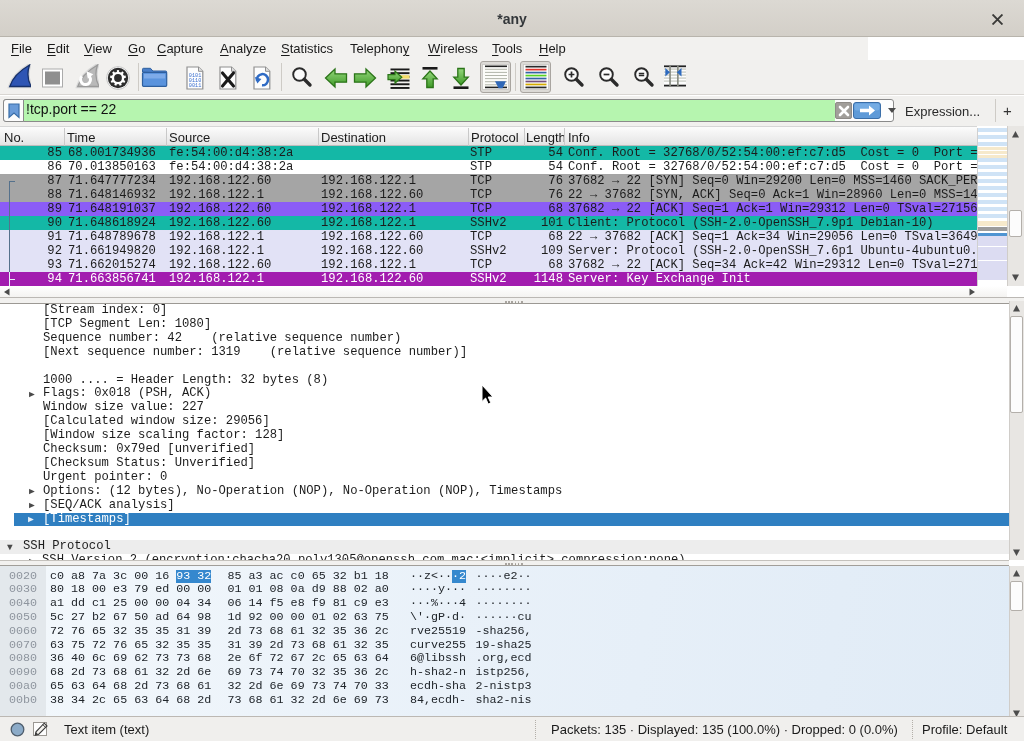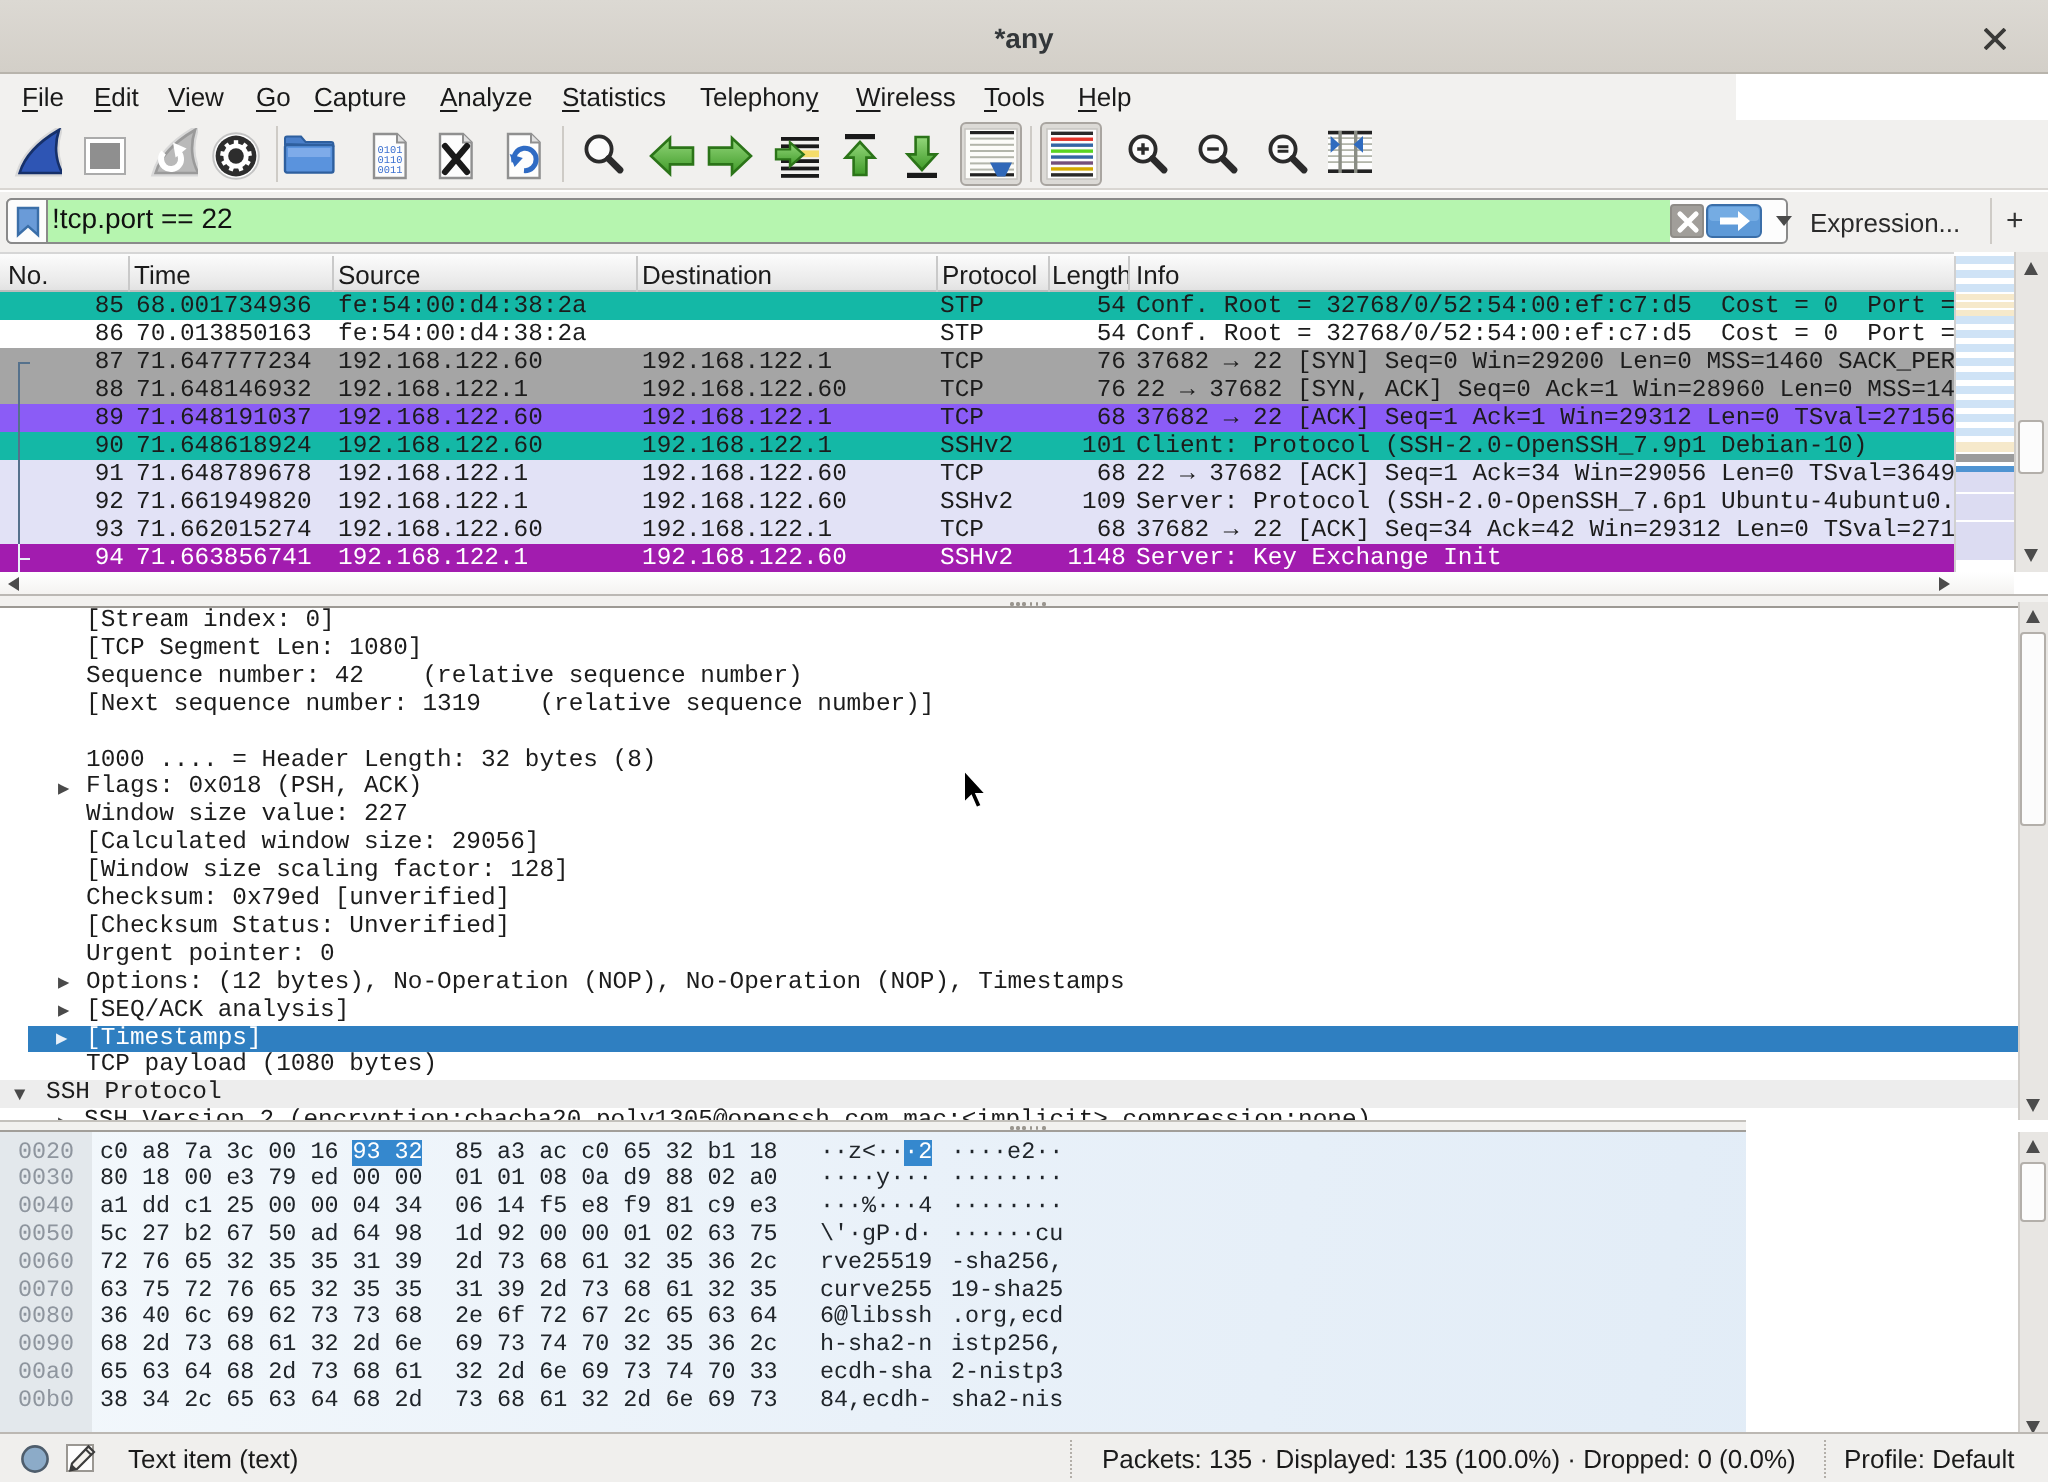--- a/index.html
+++ b/index.html
@@ -54,21 +54,21 @@
 #plhscroll { position:absolute; left:0; top:286px; width:1007px; height:11px; background:linear-gradient(#ffffff,#f4f3f1); }
 
 #details { position:absolute; left:0; top:304px; width:1009px; height:256px; background:#ffffff; overflow:hidden;
   font-family:"Liberation Mono",monospace; font-size:12.2px; color:#1c1c1c; }
 .dline { position:absolute; left:0; width:1009px; height:13.9px; line-height:13.9px; white-space:pre; }
 .dline .txt { position:absolute; left:43px; }
 .dline .tri { position:absolute; left:29px; top:0.5px; font-size:9.5px; color:#4a4a4a; }
 #details .sel { background:#2f7fc1; color:#ffffff; left:14px; width:995px; }
 #detvscroll { position:absolute; left:1009px; top:301px; width:15px; height:259px; background:#efedeb; }
 
-#hexpane { position:absolute; left:0; top:560px; width:873px; height:156px; overflow:hidden;
+#hexpane { position:absolute; left:0; top:560px; width:1009px; height:156px; overflow:hidden;
   font-family:"Liberation Mono",monospace; font-size:12.2px; color:#20252a; }
 #hexsplit { position:absolute; left:0; top:0; width:1024px; height:6px; background:#f2f1ef; border-top:1px solid #c4c1bc; border-bottom:1px solid #a19e99; }
 #hexbg { position:absolute; left:0; top:6px; width:1009px; height:150px;
   background:linear-gradient(100deg,#f3f8fc 0%, #e9f1f9 45%, #e0ebf6 100%); }
 #hexgutter { position:absolute; left:0; top:6px; width:46px; height:150px; background:#e3e8ec; }
 .hrow { position:absolute; left:0; width:1009px; height:13.8px; line-height:13.8px; white-space:pre; font-size:11.7px; }
 .hrow span { position:absolute; }
 .hrow .off { color:#8e959e; }
 .hl { background:#3588ce; color:#fff; }
 #hexvscroll { position:absolute; left:1009px; top:566px; width:15px; height:150px; background:#efedeb; }
@@ -381,21 +381,20 @@
   <div class="dline" style="top:83.4px"><span class="tri">▶</span><span class="txt">Flags: 0x018 (PSH, ACK)</span></div>
   <div class="dline" style="top:97.3px"><span class="txt">Window size value: 227</span></div>
   <div class="dline" style="top:111.2px"><span class="txt">[Calculated window size: 29056]</span></div>
   <div class="dline" style="top:125.1px"><span class="txt">[Window size scaling factor: 128]</span></div>
   <div class="dline" style="top:139.0px"><span class="txt">Checksum: 0x79ed [unverified]</span></div>
   <div class="dline" style="top:152.9px"><span class="txt">[Checksum Status: Unverified]</span></div>
   <div class="dline" style="top:166.8px"><span class="txt">Urgent pointer: 0</span></div>
   <div class="dline" style="top:180.7px"><span class="tri">▶</span><span class="txt">Options: (12 bytes), No-Operation (NOP), No-Operation (NOP), Timestamps</span></div>
   <div class="dline" style="top:194.6px"><span class="tri">▶</span><span class="txt">[SEQ/ACK analysis]</span></div>
   <div class="dline sel" style="top:208.5px"><span class="tri" style="left:14px;color:#e8f0f8">▶</span><span class="txt" style="left:29px">[Timestamps]</span></div>
-  <div class="dline" style="top:222.4px"><span class="txt">TCP payload (1080 bytes)</span></div>
   <div class="dline" style="top:236.3px;background:#ededed"><span class="tri" style="left:7px">▼</span><span class="txt" style="left:23px">SSH Protocol</span></div>
   <div class="dline" style="top:250.2px"><span class="tri">▶</span><span class="txt" style="left:42px">SSH Version 2 (encryption:chacha20_poly1305@openssh.com mac:&lt;implicit&gt; compression:none)</span></div>
   <svg style="position:absolute;left:481px;top:79.5px" width="14" height="21" viewBox="0 0 14 21">
     <path d="M1,1 L1,17.5 L4.6,14 L7.2,20 L9.8,18.8 L7.2,13 L12,13 Z" fill="#000" stroke="#fff" stroke-width="1"></path>
   </svg>
 </div>
 <div id="detvscroll">
     <div style="position:absolute;left:0;top:0;width:15px;height:259px;background:#e8e6e3;border-left:1px solid #d0cdc9"></div>
     <svg style="position:absolute;left:3px;top:3px" width="9" height="9" viewBox="0 0 9 9">
       <path d="M1,7.5 L4.5,1 L8,7.5 Z" fill="#4c4c4c"></path>

